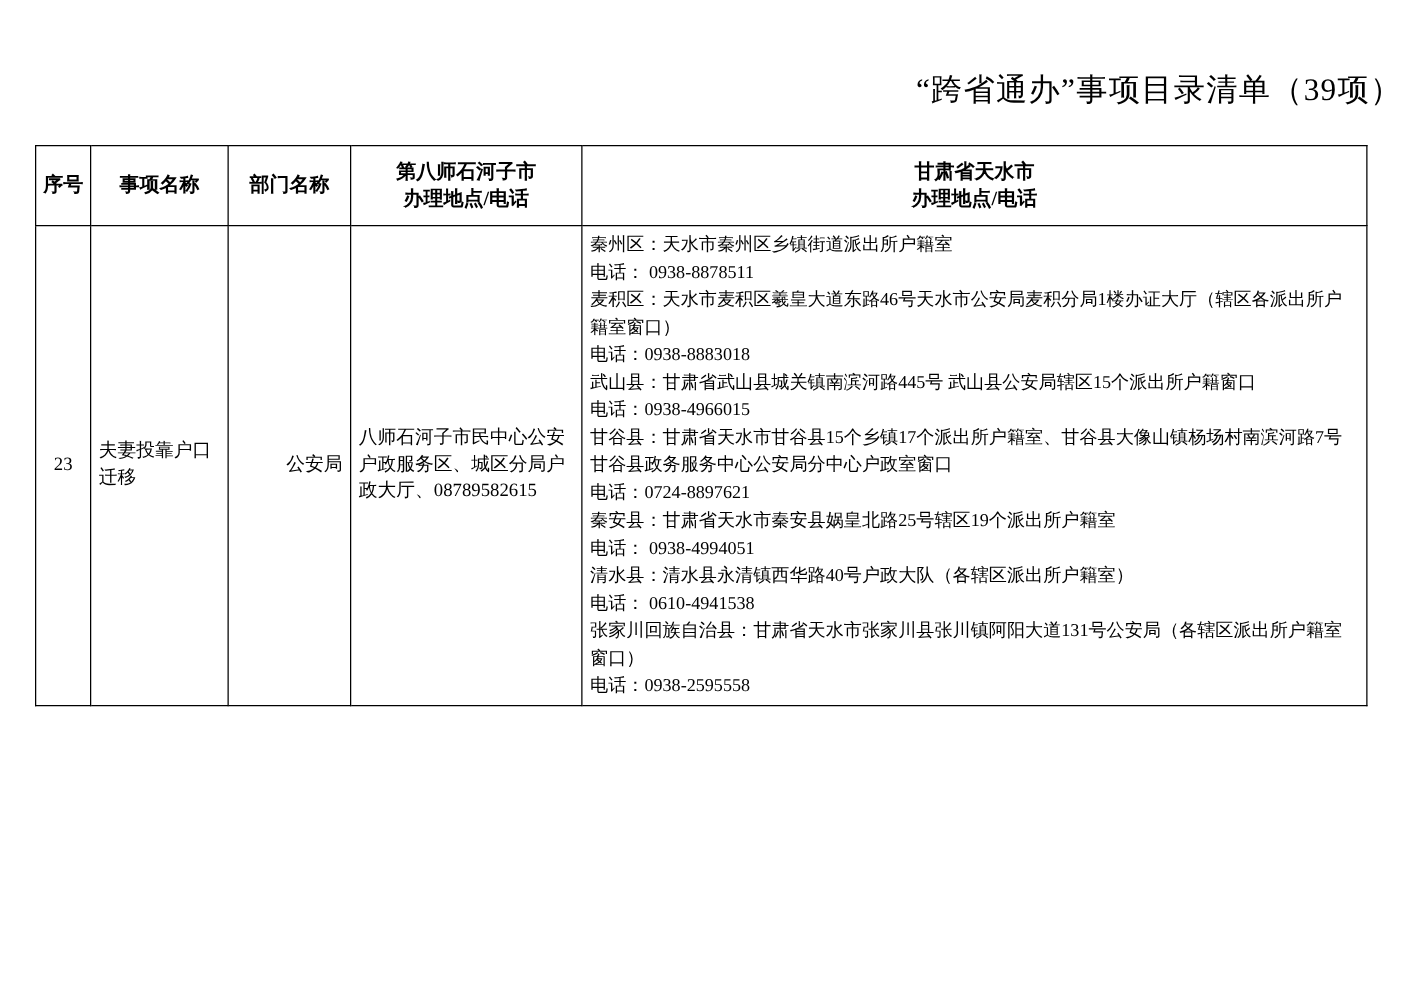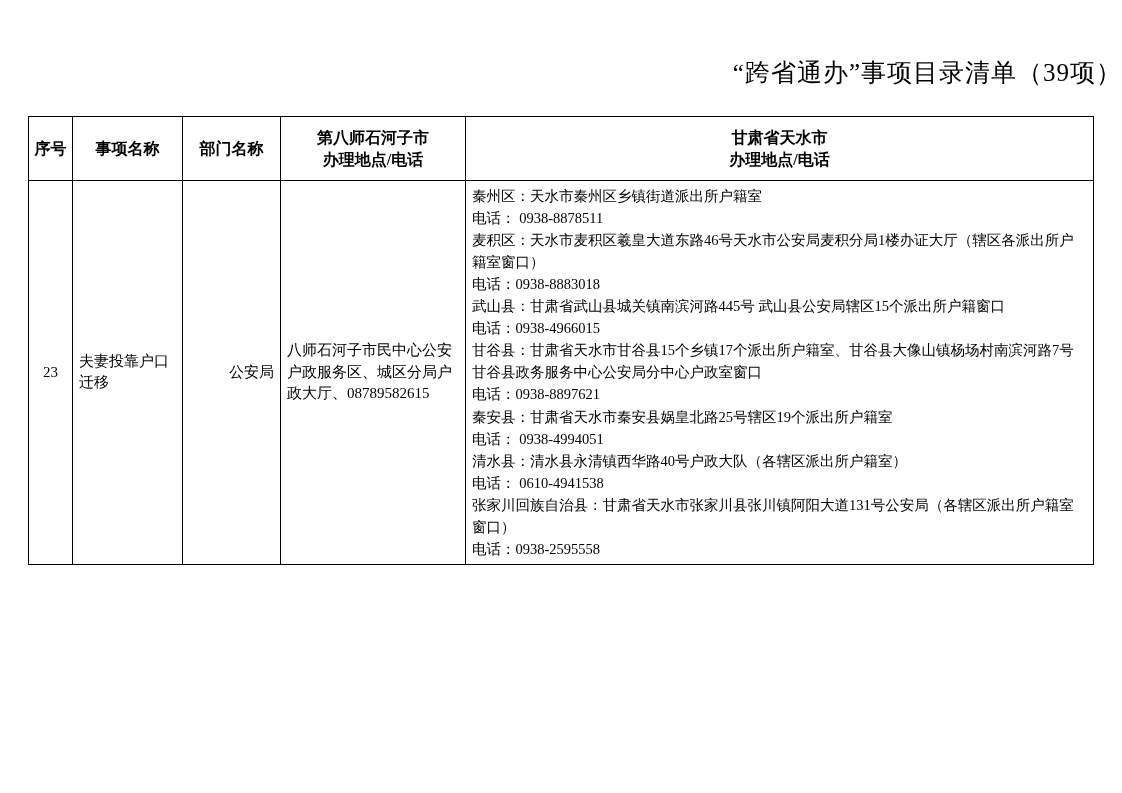--- a/index.html
+++ b/index.html
@@ -132,21 +132,21 @@
           <td class="c-loc8">八师石河子市民中心公安户政服务区、城区分局户政大厅、08789582615</td>
           <td class="c-gansu">
             <div class="gansu-lines" id="gansu-lines">
                 <div>秦州区：天水市秦州区乡镇街道派出所户籍室</div>
                 <div>电话：  0938-8878511</div>
                 <div>麦积区：天水市麦积区羲皇大道东路46号天水市公安局麦积分局1楼办证大厅（辖区各派出所户籍室窗口）</div>
                 <div>电话：0938-8883018</div>
                 <div>武山县：甘肃省武山县城关镇南滨河路445号  武山县公安局辖区15个派出所户籍窗口</div>
                 <div>电话：0938-4966015</div>
                 <div>甘谷县：甘肃省天水市甘谷县15个乡镇17个派出所户籍室、甘谷县大像山镇杨场村南滨河路7号甘谷县政务服务中心公安局分中心户政室窗口</div>
-                <div>电话：0938-8897621</div>
+                <div>电话：0724-8897621</div>
                 <div>秦安县：甘肃省天水市秦安县娲皇北路25号辖区19个派出所户籍室</div>
                 <div>电话：  0938-4994051</div>
                 <div>清水县：清水县永清镇西华路40号户政大队（各辖区派出所户籍室）</div>
                 <div>电话：  0610-4941538</div>
                 <div>张家川回族自治县：甘肃省天水市张家川县张川镇阿阳大道131号公安局（各辖区派出所户籍室窗口）</div>
                 <div>电话：0938-2595558</div>
               </div>
           </td>
         </tr>
       </tbody>

